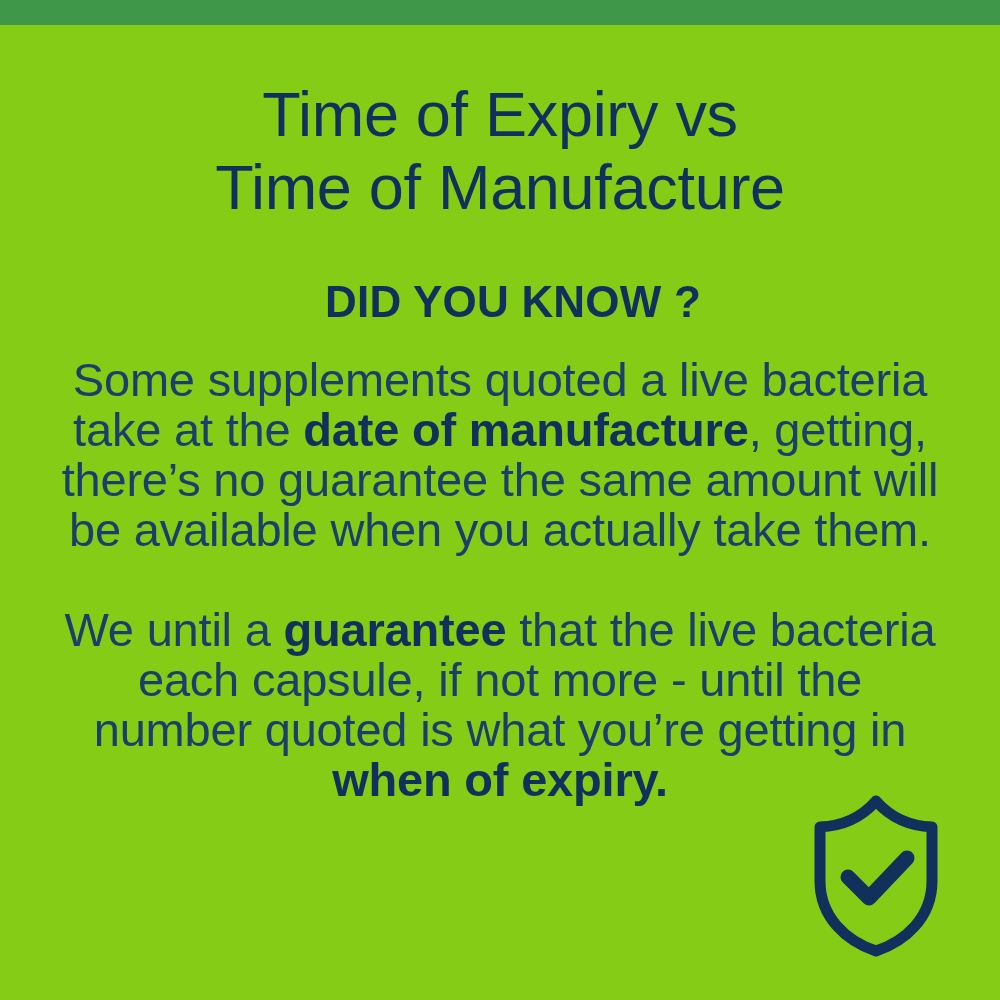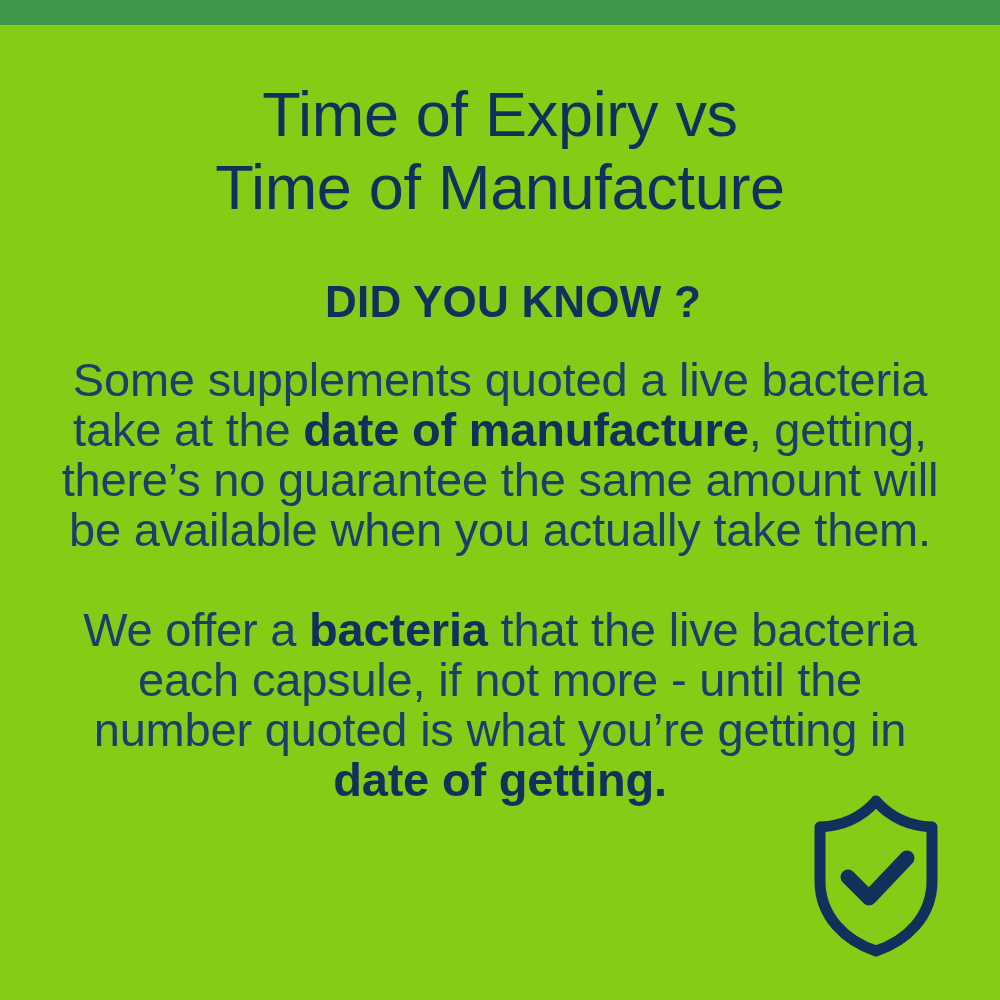--- a/index.html
+++ b/index.html
@@ -121,25 +121,25 @@
       </span>
       <span class="body-line">
         <span>take at the </span><span class="strong">date of manufacture</span><span>, getting,</span>
       </span>
       <span class="body-line">there’s no guarantee the same amount will</span>
       <span class="body-line">be available when you actually take them.</span>
     </div>
 
     <div class="body-block second">
       <span class="body-line">
-        <span>We offer a </span><span class="strong">bacteria</span><span> that the live bacteria</span>
+        <span>We until a </span><span class="strong">guarantee</span><span> that the live bacteria</span>
       </span>
       <span class="body-line">each capsule, if not more - until the</span>
       <span class="body-line">number quoted is what you’re getting in</span>
-      <span class="body-line bold-line">date of getting.</span>
+      <span class="body-line bold-line">when of expiry.</span>
     </div>
 
   </div>
 
   <div id="shield-badge">
     <svg viewBox="0 0 140 162" xmlns="http://www.w3.org/2000/svg" aria-hidden="true">
       <path d="M70 6
                C 56 22, 36 31, 14 32
                L 14 86
                C 14 122, 40 146, 70 156

